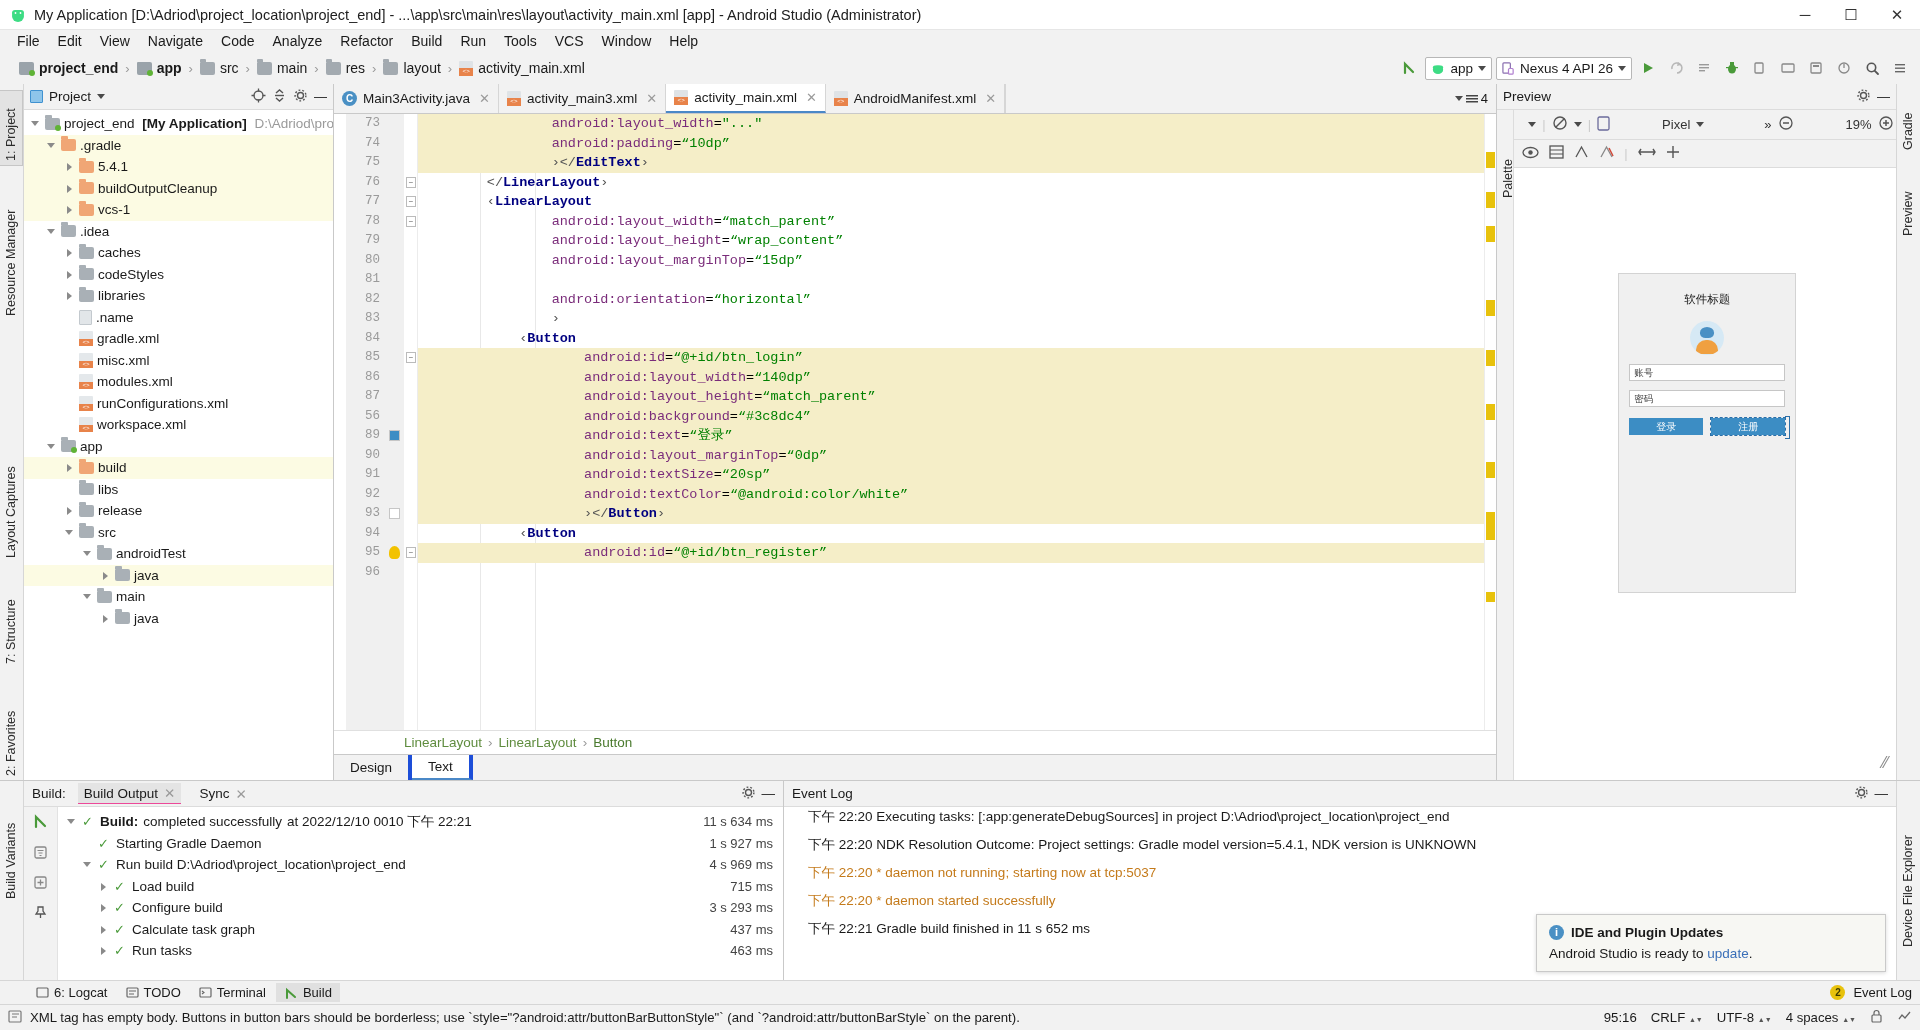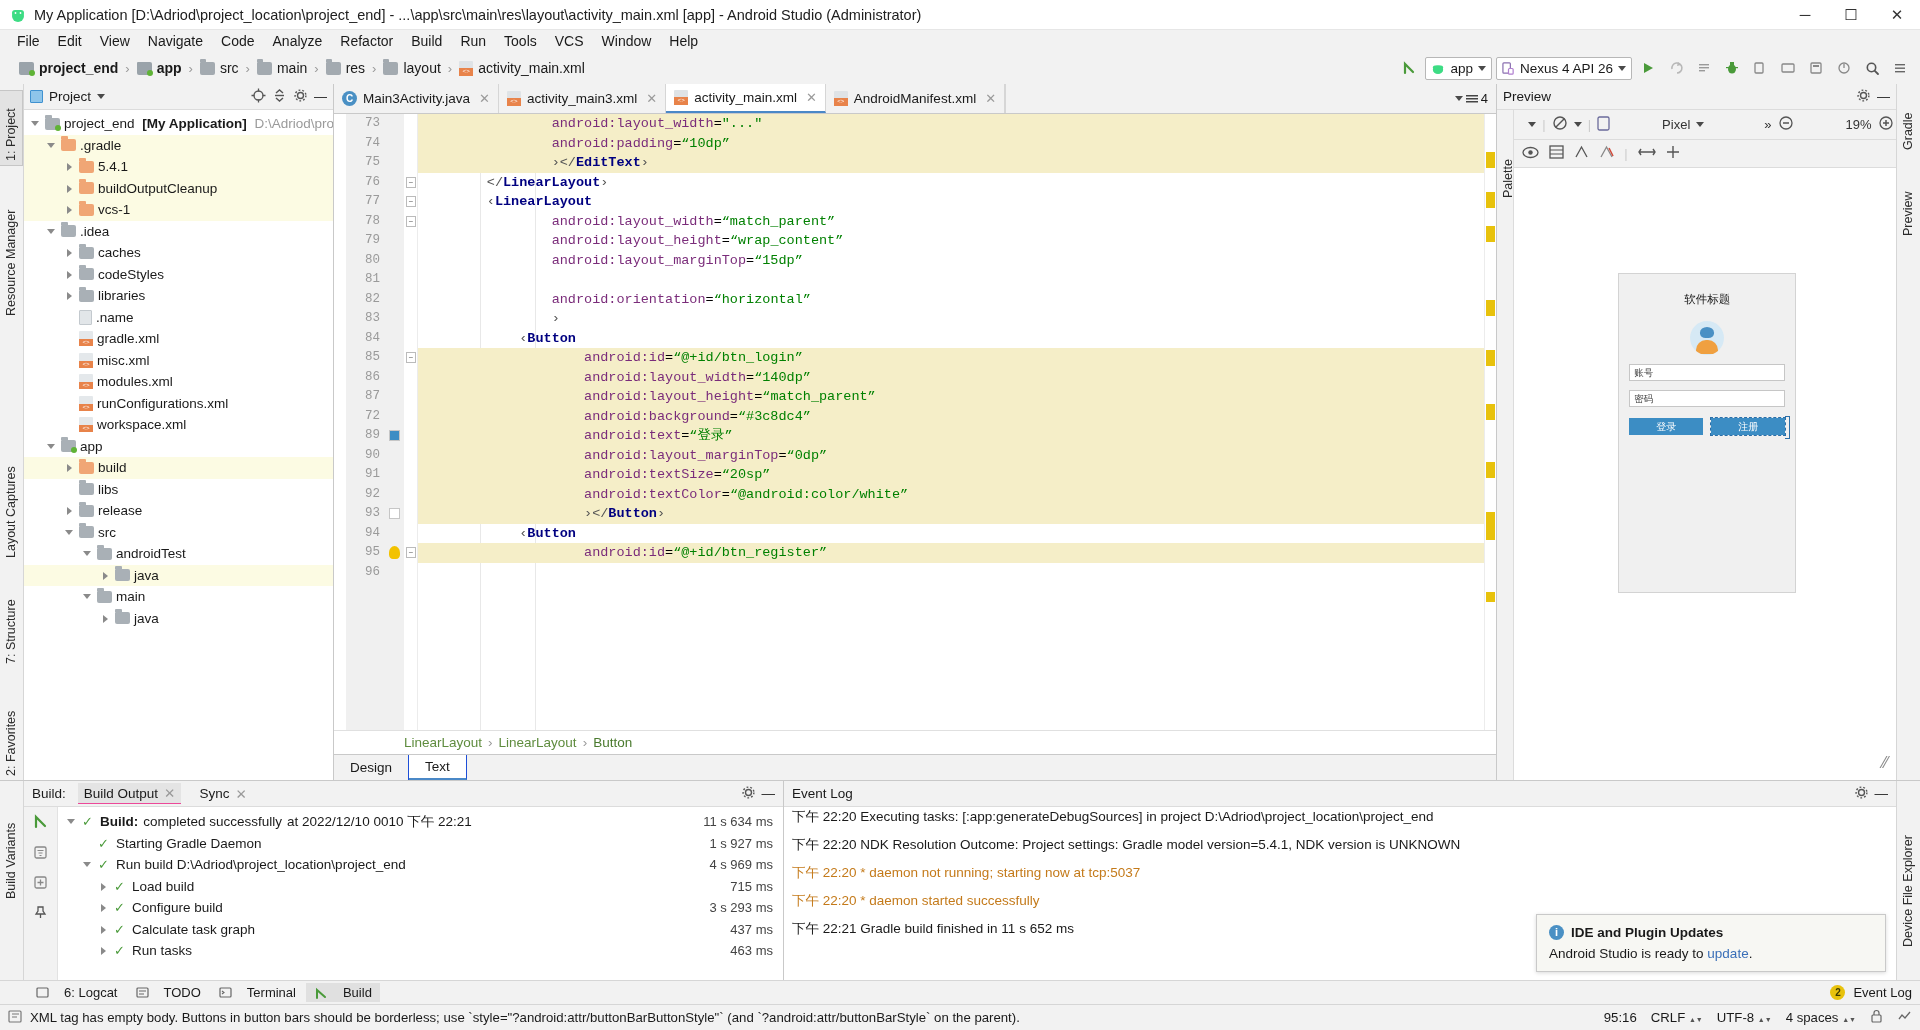--- a/index.html
+++ b/index.html
@@ -109,21 +109,21 @@
   .warnmark { position:absolute; right:1px; width:9px; height:14px; background:#e8c20c; }
 
   .indentline { position:absolute; top:0; bottom:0; width:1px; background:#e8e8e8; }
 
   .breadcrumbbar { height:24px; background:#fff; border-top:1px solid #e0e0e0; display:flex; align-items:center; padding-left:70px; gap:6px; font-size:13.5px; color:#5b8a3c; }
   .bc { color:#5f8c3e; }
   .bc.last { color:#4a7a2e; }
   .bcsep { color:#9a9a9a; }
 
   .dtrow { height:26px; background:#f2f2f2; display:flex; align-items:stretch; border-top:1px solid #c9c9c9; }
-  .dtab { padding:0 16px; font-size:13.5px; display:flex; align-items:center; border-right:1px solid #1d4ed8;text-align:center;}
+  .dtab { padding:0 16px; font-size:13.5px; display:flex; align-items:center; border-right:4px solid #1d4ed8;text-align:center;}
   .dtab.active { background:#fff; border-bottom:2px solid #4a88c7; font-weight:normal; }
 
   
   .preview { width:400px; flex:0 0 400px; background:#f2f2f2; display:flex; flex-direction:column; border-left:1px solid #c9c9c9; }
   .pvhead { height:26px; display:flex; align-items:center; padding:0 6px; gap:6px; border-bottom:1px solid #dcdcdc; }
   .pvtitle { font-size:13.5px; }
   .pvbody { flex:1 1 auto; display:flex; min-height:0; }
   .palrail { width:20px; background:#f2f2f2; border-right:1px solid #dcdcdc; position:relative; }
   .pvmain { flex:1 1 auto; display:flex; flex-direction:column; min-width:0; }
   .pvtools { height:30px; display:flex; align-items:center; gap:6px; padding:0 8px; border-bottom:1px solid #dcdcdc; }
@@ -152,30 +152,30 @@
   .btab.sel { background:#e4e4e4; border-bottom:1px solid #ec4899; }
   .bbody { flex:1 1 auto; display:flex; background:#fff; }
   .brail { width:34px; background:#f2f2f2; border-right:1px solid #e2e2e2; display:flex; flex-direction:column; align-items:center; padding-top:6px; gap:12px; }
   .btree { flex:1 1 auto; padding:4px 0 0 4px; font-size:13.5px; }
   .brow { height:21.5px; display:flex; align-items:center; gap:5px; white-space:nowrap; }
   .brow .time { margin-left:auto; padding-right:10px; color:#444; font-size:13px; }
   .chk { color:#4a9a3a; font-size:13px; width:13px; display:inline-block; }
   .eventpane { flex:1 1 auto; display:flex; flex-direction:column; background:#fff; min-width:0;}
   .ehead { height:26px; background:#f2f2f2; display:flex; align-items:center; padding:0 8px; border-bottom:1px solid #dcdcdc; font-size:13.5px; }
   .ebody { flex:1 1 auto; position:relative; padding:4px 8px; font-size:13.5px; overflow:hidden; }
-  .erow { padding:5px 0; white-space:nowrap; }
+  .erow { padding:5px 0; white-space:nowrap;margin-left:16px; }
   .eorange { color:#c47a1a; }
   .toast { position:absolute; right:10px; bottom:8px; width:350px; background:#f7f7f3; border:1px solid #c9c9c9; padding:10px 12px; box-shadow:0 1px 4px rgba(0,0,0,.15); }
   .toast .th { font-weight:bold; font-size:13.5px; margin-bottom:6px; display:flex; gap:7px; align-items:center;}
   .infoi { width:15px;height:15px;border-radius:50%;background:#4a90c4;color:#fff;font-size:11px;line-height:15px;text-align:center;font-weight:bold; }
   .tlink { color:#3a6fb8; }
 
   
   .toolwinbar { height:24px; flex:0 0 24px; background:#f2f2f2; display:flex; align-items:center; gap:2px; padding-left:28px; border-top:1px solid #d6d6d6; font-size:13px; }
-  .twi { display:flex; align-items:center; gap:15px; padding:2px 8px; }
+  .twi { display:flex; align-items:center; gap:5px; padding:2px 8px; }
   .twi.sel { background:#e0e0e0; }
   .twright { margin-left:auto; display:flex; align-items:center; gap:8px; padding-right:8px; }
   .evbadge { background:#e8c20c; color:#3a3a00; width:15px;height:15px;border-radius:50%;font-size:10px;text-align:center;line-height:15px;font-weight:bold;}
 
   .statusbar { height:26px; flex:0 0 26px; background:#f2f2f2; display:flex; align-items:center; padding:0 8px; gap:7px; border-top:1px solid #d6d6d6; font-size:13.2px; }
   .sbright { margin-left:auto; display:flex; align-items:center; gap:14px; }
   .updown { display:inline-flex; flex-direction:column; font-size:7px; line-height:6px; color:#555;}
 </style>
 </head>
 <body>
@@ -550,21 +550,21 @@
             <div class="cline">78</div>
             <div class="cline">79</div>
             <div class="cline">80</div>
             <div class="cline">81</div>
             <div class="cline">82</div>
             <div class="cline">83</div>
             <div class="cline">84</div>
             <div class="cline">85</div>
             <div class="cline">86</div>
             <div class="cline">87</div>
-            <div class="cline">72</div>
+            <div class="cline">56</div>
             <div class="cline">89</div>
             <div class="cline">90</div>
             <div class="cline">91</div>
             <div class="cline">92</div>
             <div class="cline">93</div>
             <div class="cline">94</div>
             <div class="cline">95</div>
             <div class="cline">96</div>
           </div>
         <div class="markstrip" id="markstrip">

